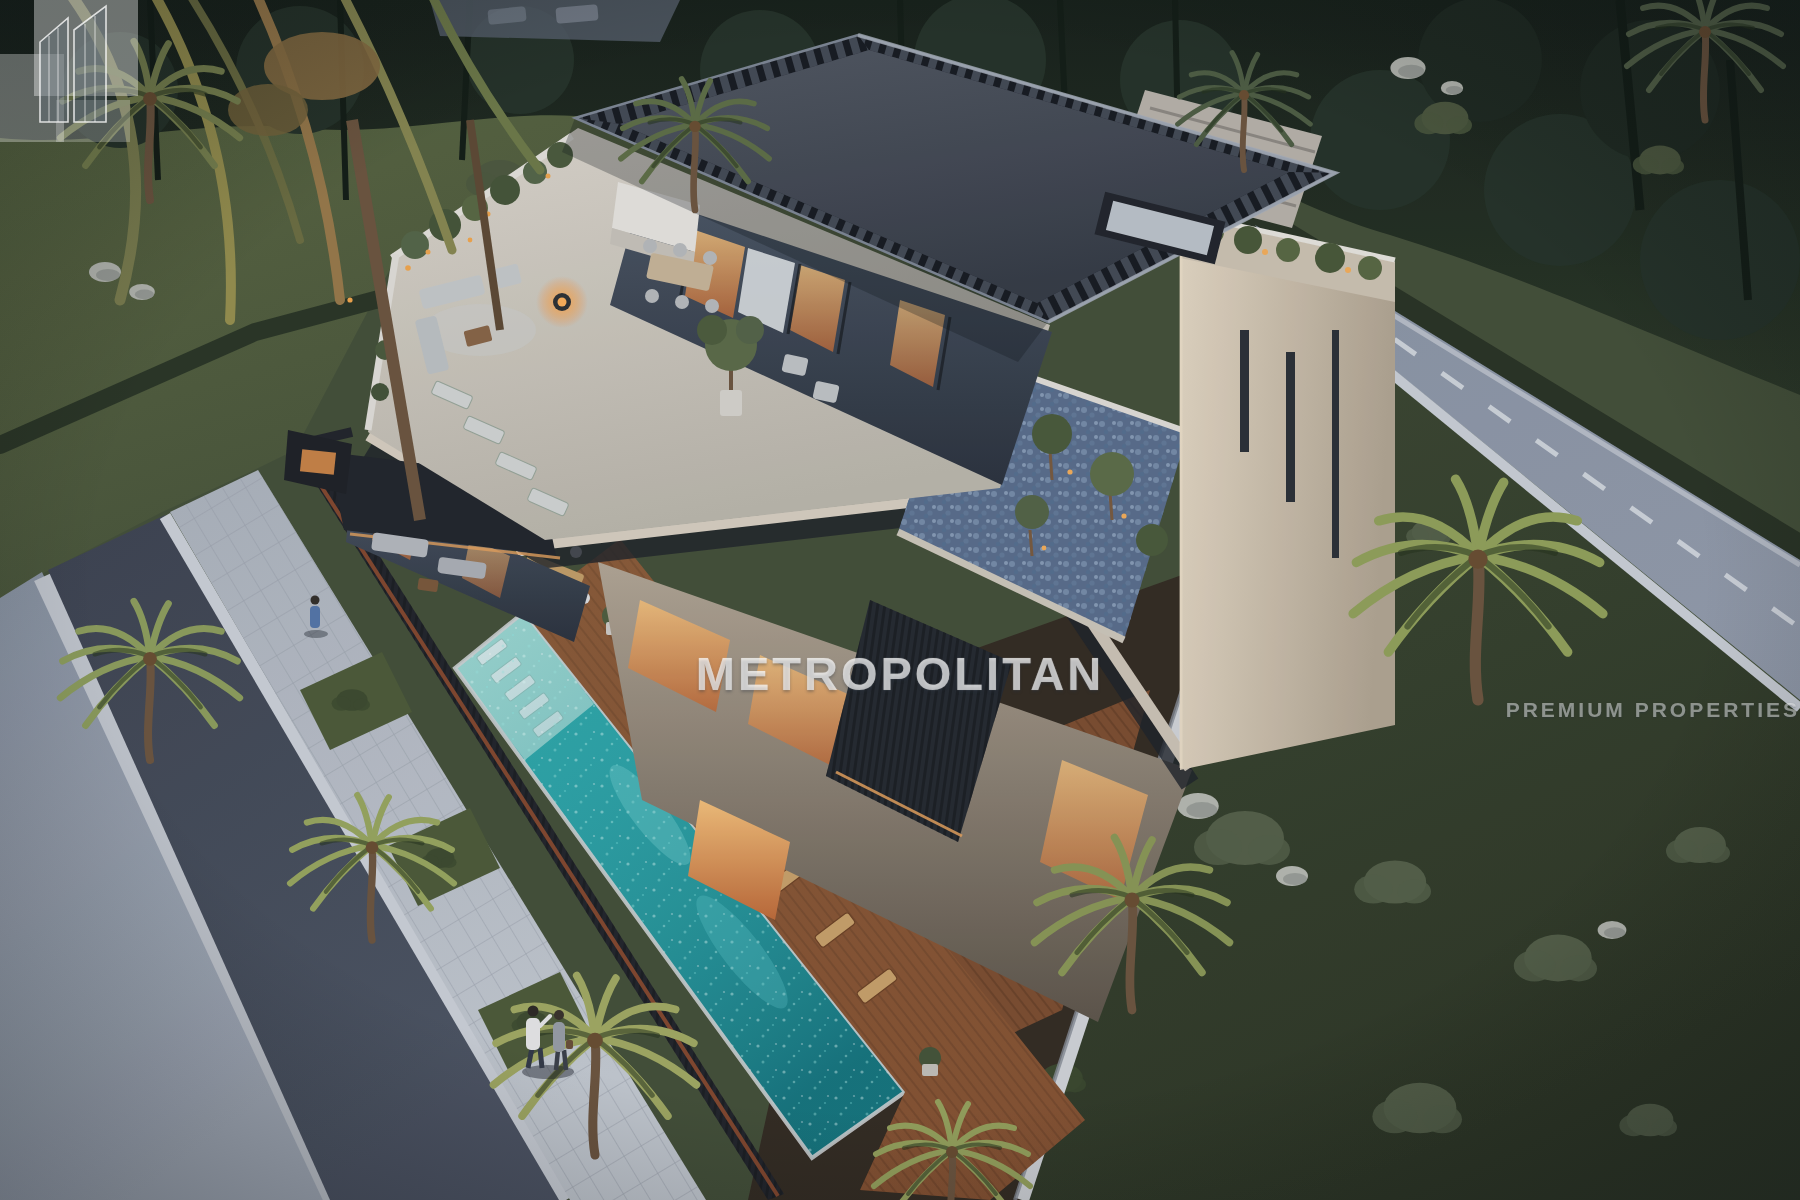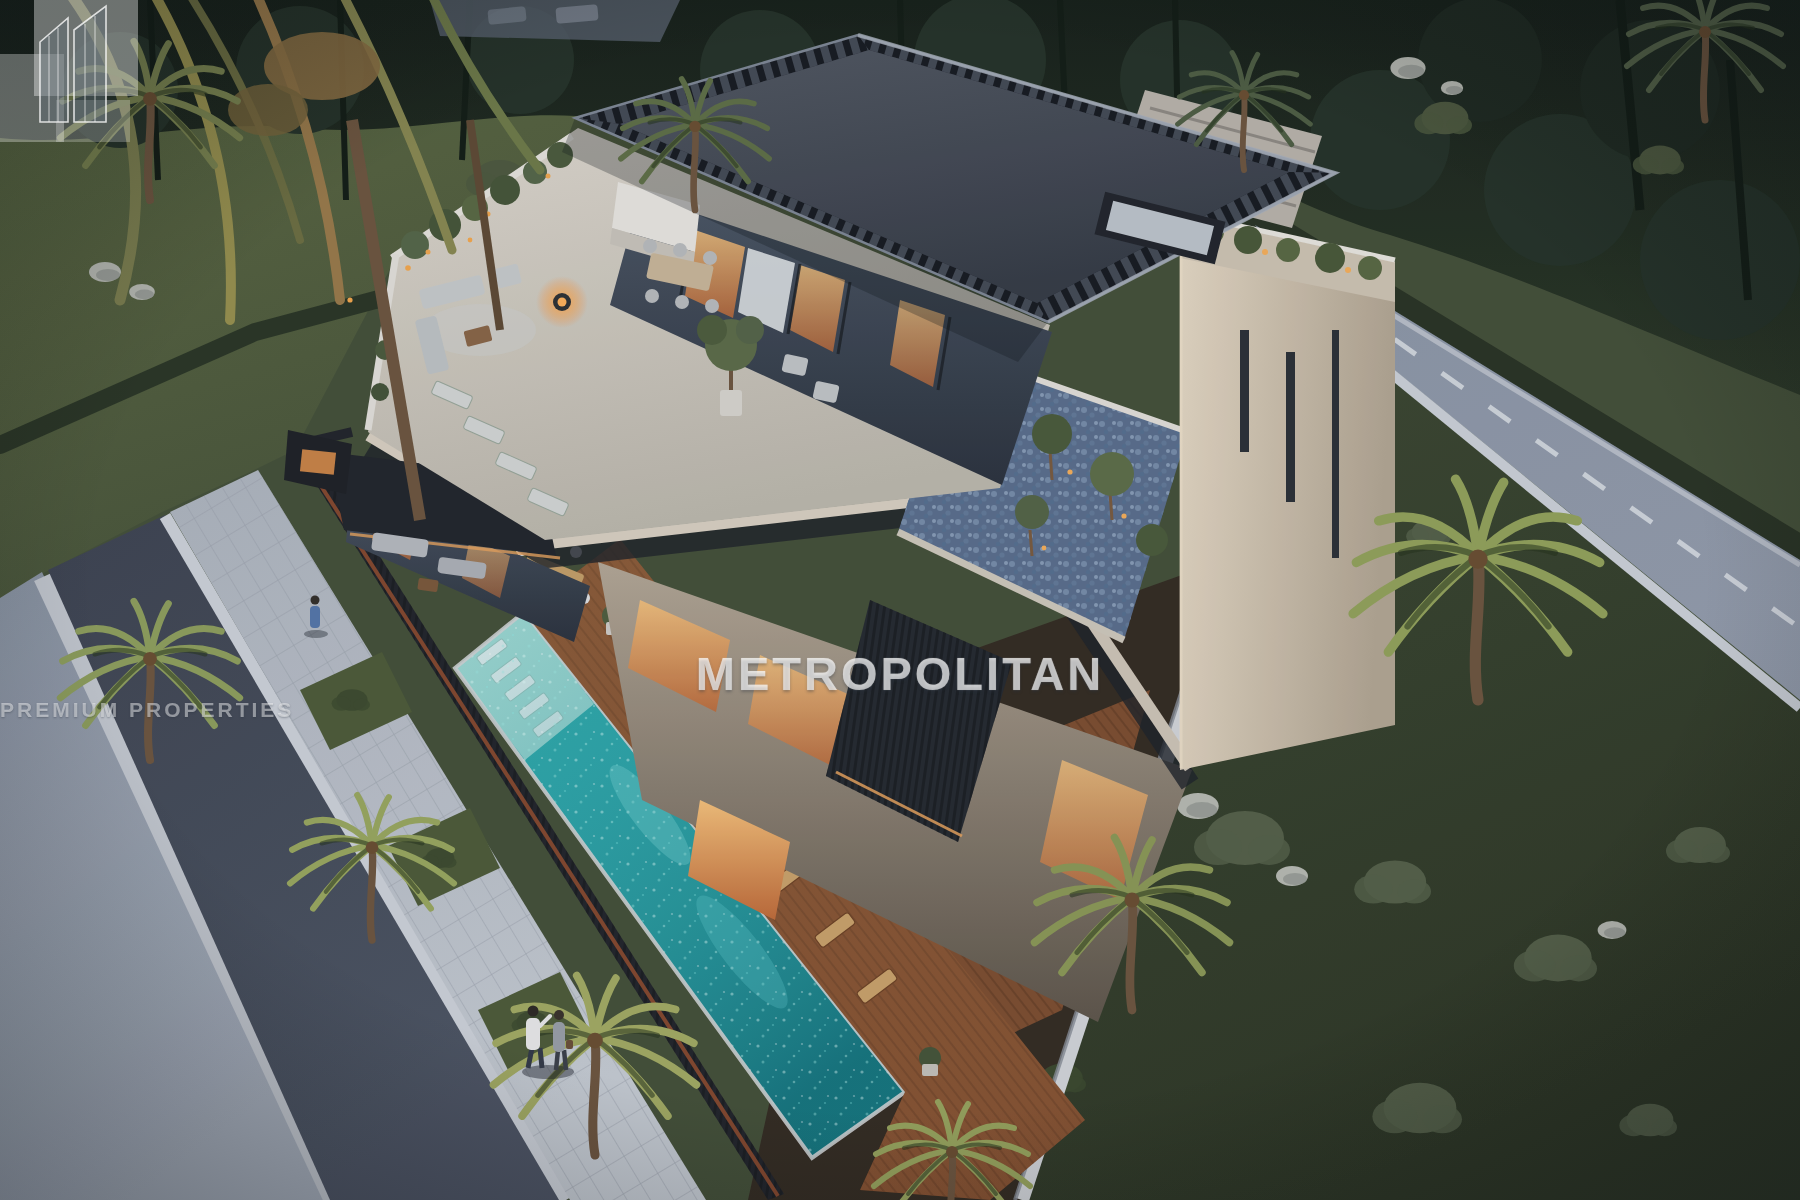--- a/index.html
+++ b/index.html
@@ -10,21 +10,21 @@
   .stage svg { position:absolute; left:0; top:0; display:block; }
   .watermark { position:absolute; left:0; top:0; width:1800px; height:1200px; pointer-events:none;border-radius:12px; }
   .wm-logo { position:absolute; left:832px; top:484px; width:138px; height:144px; opacity:.95; }
   .wm-title {
     position:absolute; top:646px; left:0; width:100%; text-align:center;
     font-weight:bold; font-size:47px; letter-spacing:3px;
     color:rgba(255,255,255,0.52);
     text-shadow:0 2px 3px rgba(40,50,60,0.35), 0 0 1px rgba(255,255,255,0.55);
   }
   .wm-subtitle {
-    position:absolute; top:698px; left:0; width:100%; text-align:left;
+    position:absolute; top:698px; left:0; width:100%; text-align:right;
     font-weight:bold; font-size:21px; letter-spacing:3px;
     color:rgba(255,255,255,0.46);
     text-shadow:0 1px 2px rgba(40,50,60,0.35);
   }
 </style>
 </head>
 <body>
 
 <div class="stage">
 <svg width="1800" height="1200" viewBox="0 0 1800 1200">

